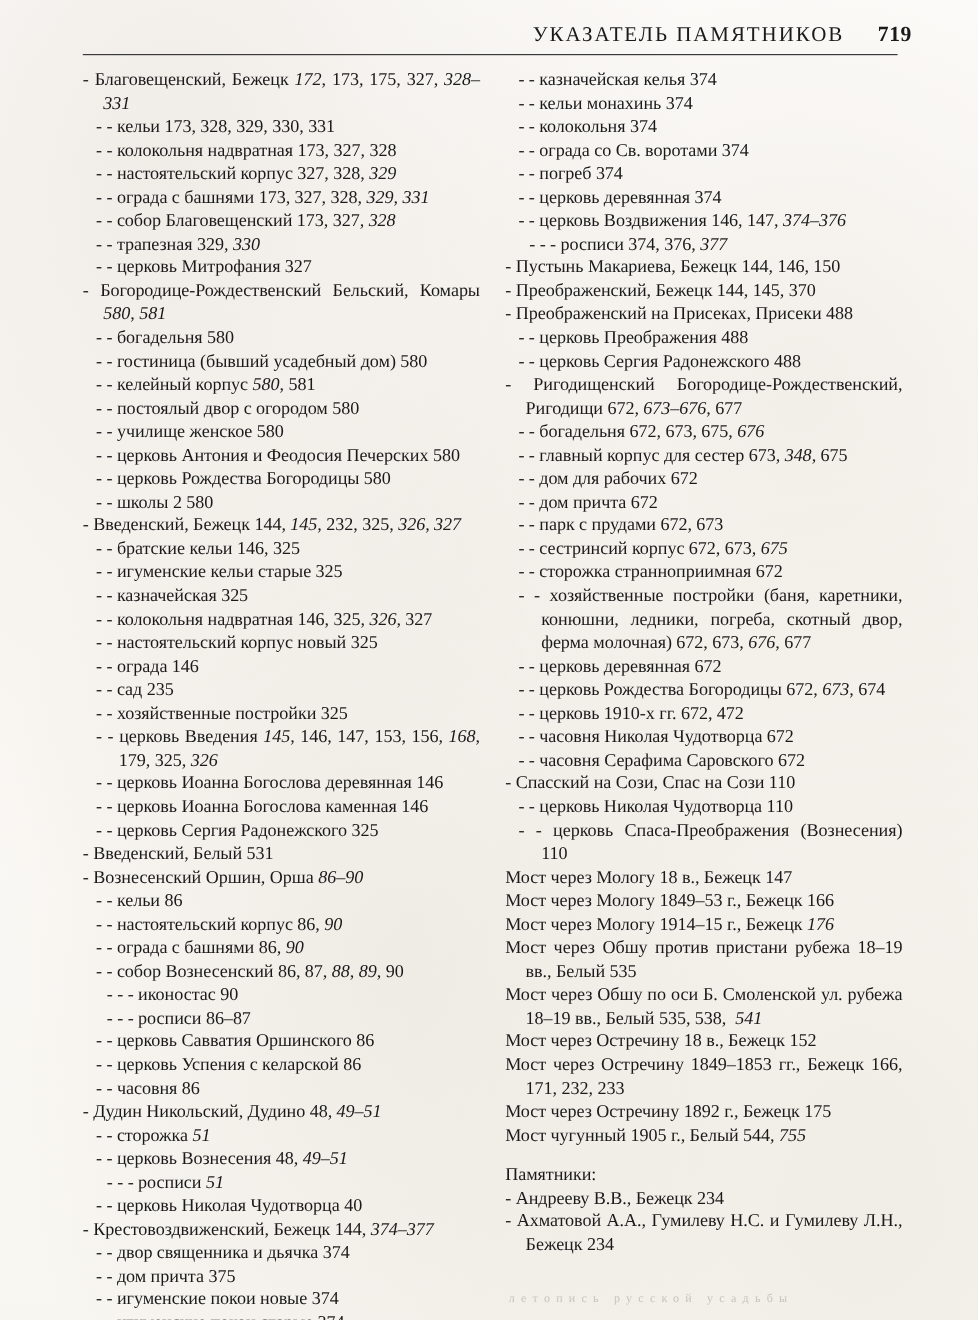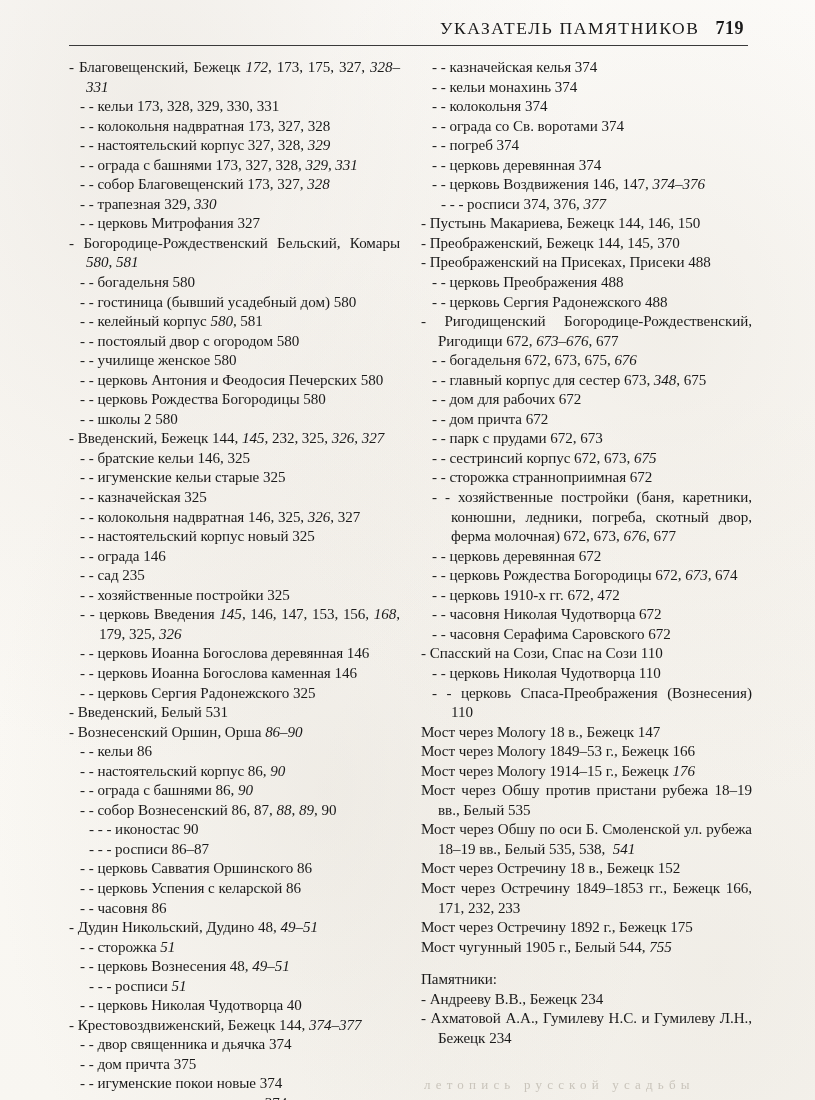--- a/index.html
+++ b/index.html
@@ -21,29 +21,29 @@
       radial-gradient(ellipse at 40% 72%, rgba(205,198,186,0.24) 0%, rgba(205,198,186,0) 48%),
       radial-gradient(ellipse at 88% 88%, rgba(210,203,190,0.22) 0%, rgba(210,203,190,0) 42%),
       linear-gradient(180deg,#fefdfb 0%,#fbf9f5 45%,#f8f6f1 100%);
     pointer-events:none;
     z-index:0;
   }
   .page{position:relative;z-index:1;width:815px;height:1100px;}
 
   
   .runhead{
-    position:absolute;left:65px;top:18px;width:679px;
+    position:absolute;left:81px;top:18px;width:679px;
     display:flex;align-items:baseline;justify-content:flex-end;
   }
   .runhead-title{
     font-size:17.5px;letter-spacing:1.6px;
     font-weight:400;
   }
   .runhead-page{
-    font-size:18px;font-weight:700;margin-left:16px;letter-spacing:0.5px;
+    font-size:18px;font-weight:700;margin-left:28px;letter-spacing:0.5px;
   }
   .rule{
     position:absolute;left:69px;top:45px;width:679px;height:1.4px;
     background:#3a3a3a;
   }
 
   
   .cols{
     position:absolute;left:69px;top:58px;width:683px;
     display:flex;gap:21px;
@@ -65,21 +65,21 @@
   .lvl3{padding-left:44px;text-indent:-24px;}
 
   
   .ln.just{text-align:justify;}
   .ln.nojust{text-align:left;}
   .ln i{font-style:italic;}
   .gap{height:13px;}
 
   .watermark{
     position:absolute;left:424px;top:1077px;
-    font-size:13px;letter-spacing:5.2px;
+    font-size:10px;letter-spacing:5.2px;
     color:#c9c4bb;
     font-family:"Liberation Serif","DejaVu Serif",serif;
     z-index:2;
     white-space:nowrap;
   }
 </style>
 </head>
 <body>
 
 <div class="paper-grain"></div>

